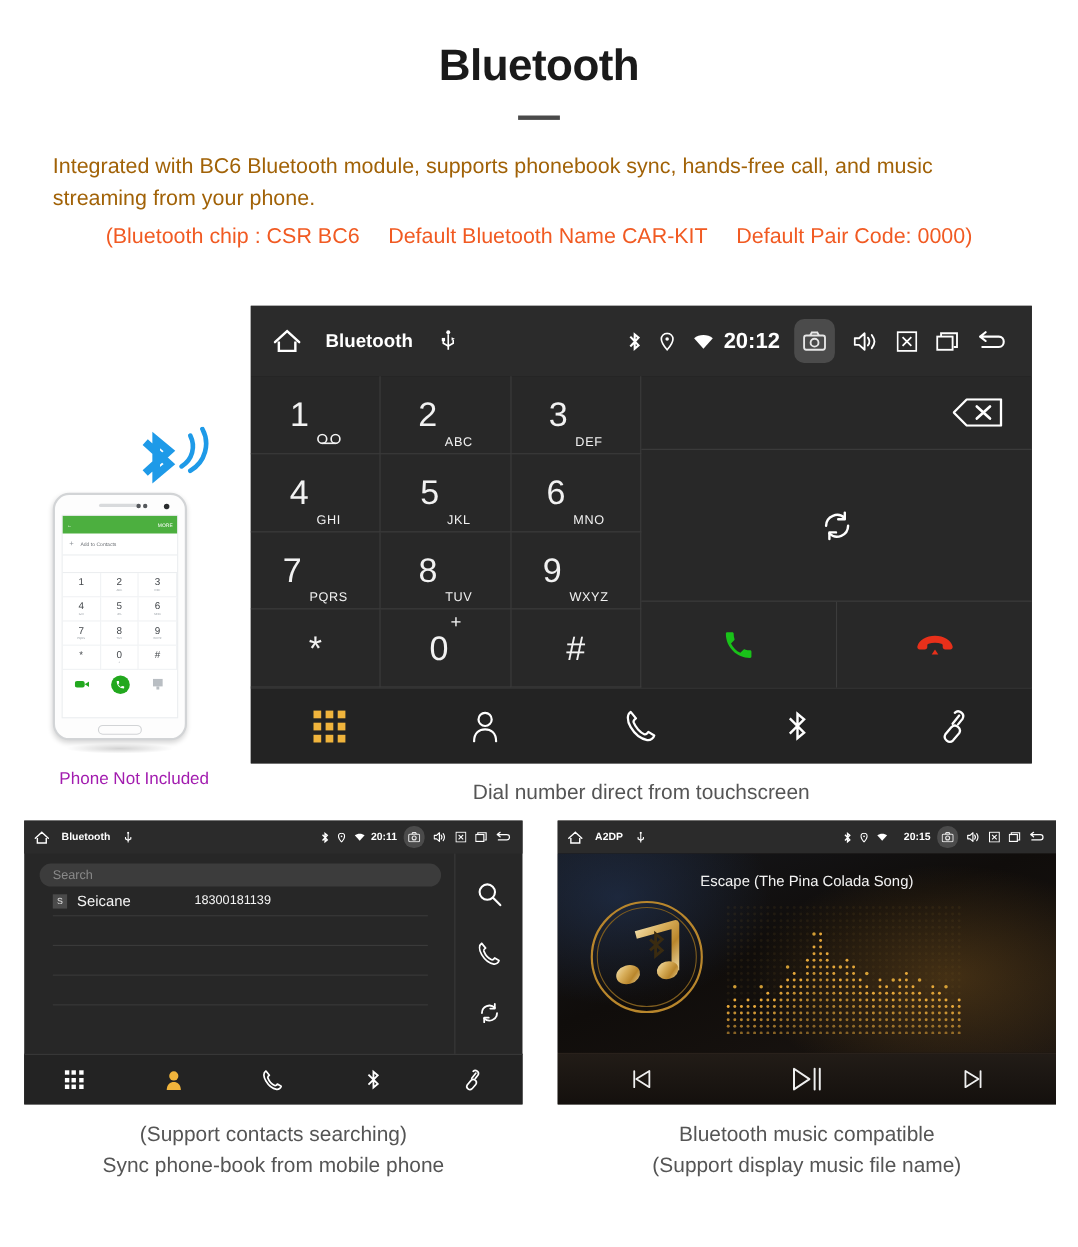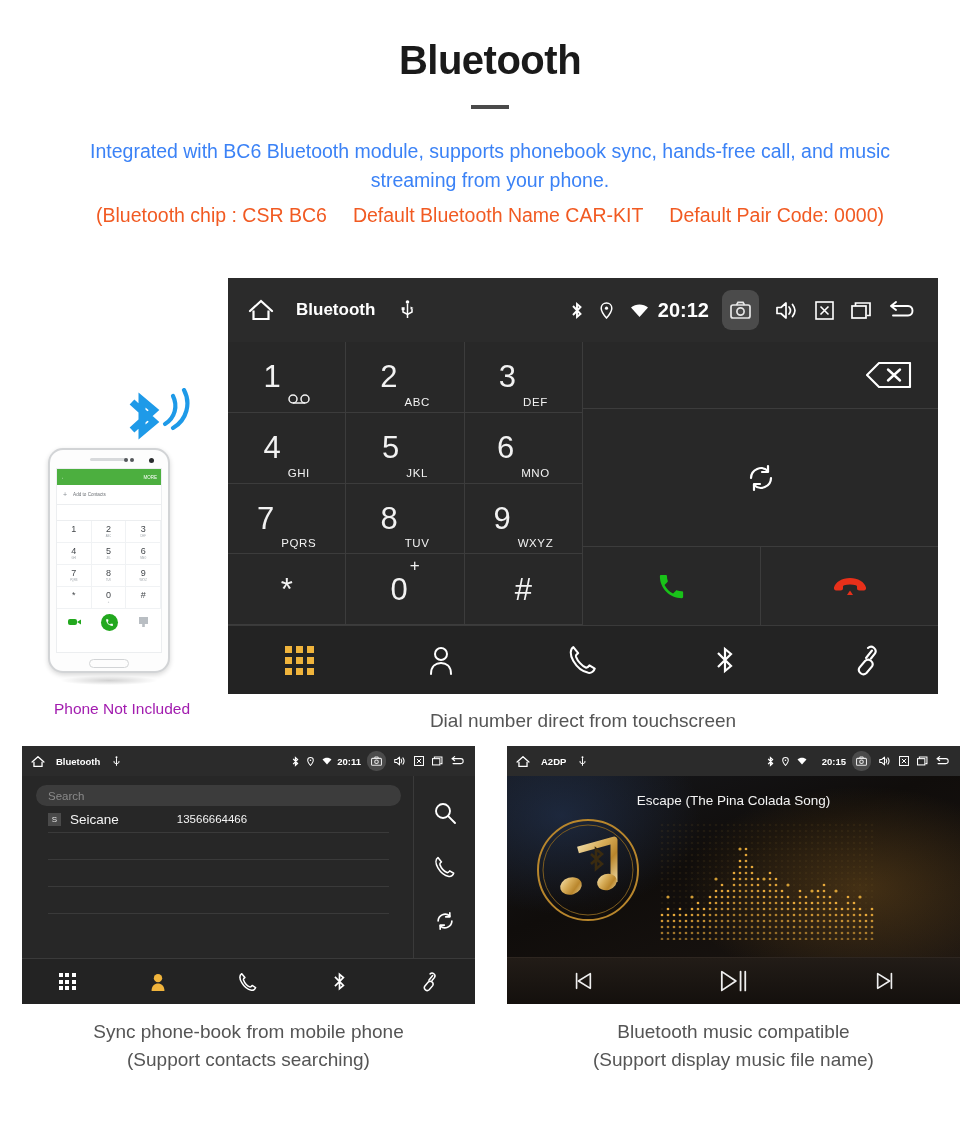--- a/index.html
+++ b/index.html
@@ -20,23 +20,22 @@
     letter-spacing: -0.5px;
     padding-top: 38px;
   }
   .title-rule {
     width: 38px; height: 4px;
     background: #4a4a4a;
     margin: 22px auto 0;
   }
   .intro {
     margin-top: 28px;
-    text-align: center;
     font-size: 19.5px;
-    color: #3b82f6;
+    color: #a16207;
     line-height: 1.48;
     padding: 0 48px;
   }
   .spec-line {
     margin-top: 9px;
     text-align: center;
     font-size: 19.5px;
     color: #f15a22;
     white-space: nowrap;
   }
@@ -675,21 +674,21 @@
       </span>
     </div>
   </div>
 
   <div class="pb-body">
     <div class="pb-list">
       <div class="pb-search">Search</div>
       <div class="pb-row">
         <span class="pb-badge">S</span>
         <span class="pb-name">Seicane</span>
-        <span class="pb-num">13566664466</span>
+        <span class="pb-num">18300181139</span>
       </div>
       <div class="pb-empty"></div>
       <div class="pb-empty"></div>
       <div class="pb-empty"></div>
     </div>
     <div class="pb-side">
       <span>
         <svg width="22" height="22" viewBox="0 0 22 22">
             <circle cx="9" cy="9" r="7" stroke="#fff" stroke-width="1.9" fill="none"></circle>
             <path d="M14.2 14.2 L21 21" stroke="#fff" stroke-width="1.9" stroke-linecap="round"></path>
@@ -754,22 +753,22 @@
               <path d="M20 6.5 l-6 7.5"></path>
               <path d="M13 17 a4.5 4.5 0 0 1 7 5.5 l-5.5 6.5 a4.5 4.5 0 0 1 -7 -5.5 Z"></path>
             </g>
           </svg>
       </span>
     </div>
   </div>
 </div>
 
 <div class="caption" style="left:22px; top:1018px; width:453px;">
+  <div>(Support contacts searching)</div>
   <div>Sync phone-book from mobile phone</div>
-  <div>(Support contacts searching)</div>
 </div>
 
 <div class="unit" id="music">
   <div class="statusbar">
     <div class="sb-left">
       <span>
         <svg width="14" height="13" viewBox="0 0 26 24">
             <path d="M13 3 L24 13 M13 3 L2 13" stroke="#fff" stroke-width="2.4" fill="none" stroke-linecap="round"></path>
             <path d="M5.5 12.5 V21 H20.5 V12.5" stroke="#fff" stroke-width="2.4" fill="none"></path>
           </svg>

